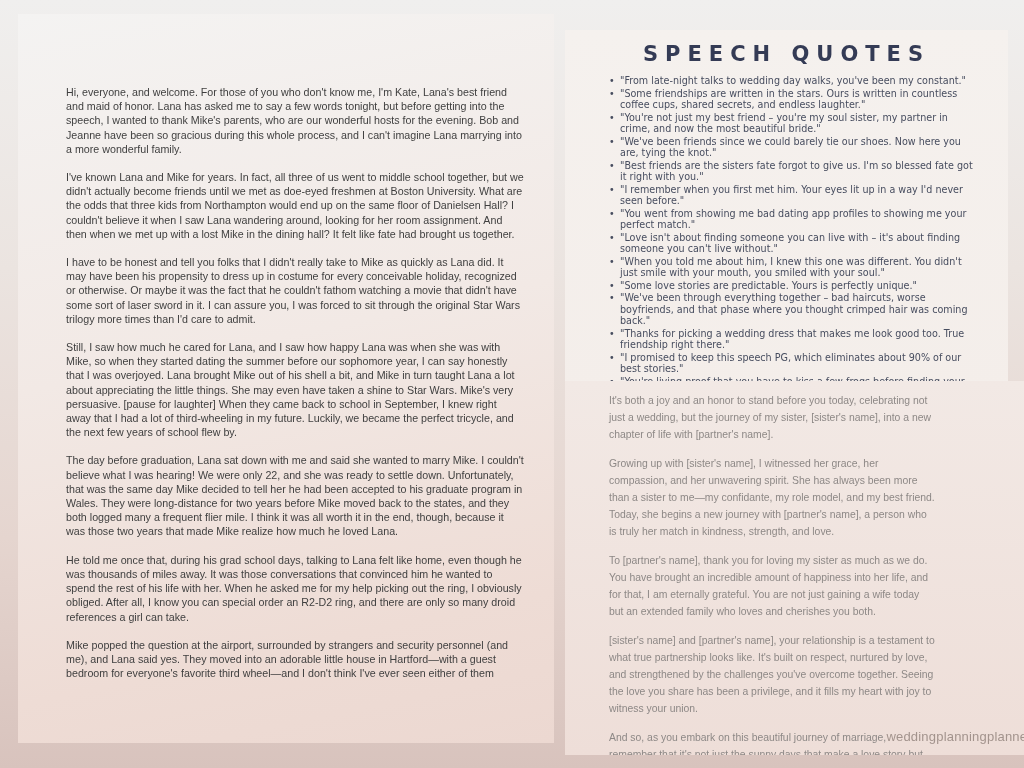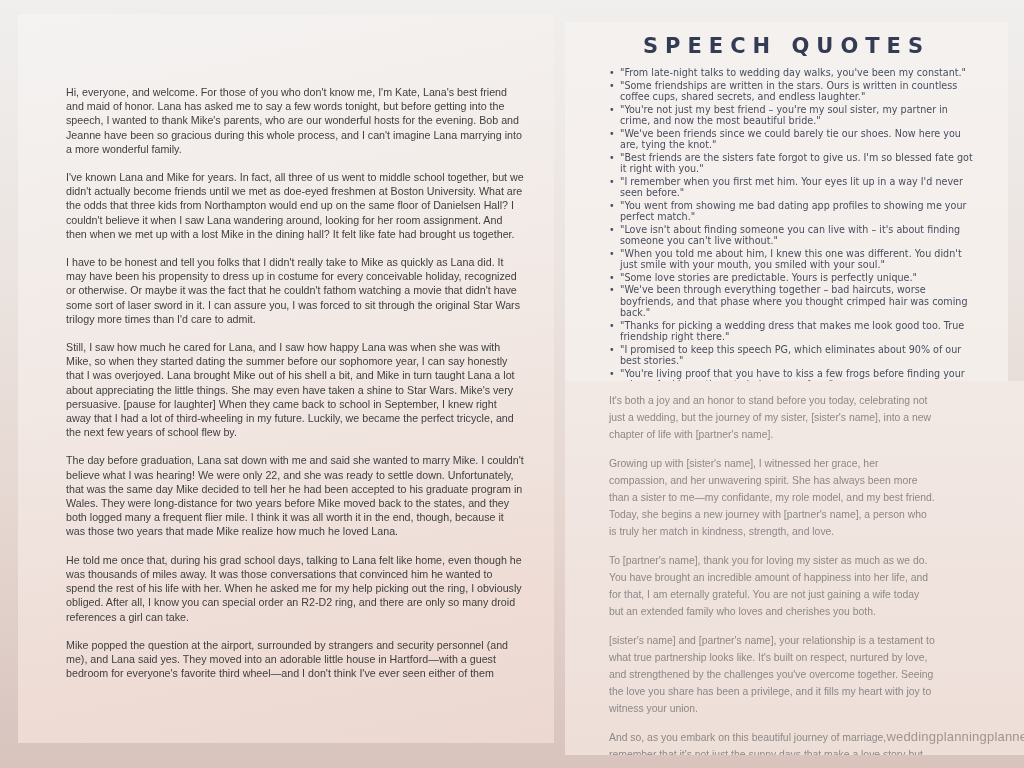--- a/index.html
+++ b/index.html
@@ -12,21 +12,21 @@
     position:absolute;left:18px;top:14px;width:536px;height:729px;
     background:linear-gradient(168deg,#f4f3f2 0%,#f2e9e5 45%,#eedcd5 82%,#ecd8d1 100%);
     overflow:hidden;
   }
   .speech-text{
     padding:71px 30px 0 48px;
     color:#3f3f3f;font-size:10.7px;line-height:14.2px;
   }
   .speech-text p{margin:0 0 14px 0;}
   .quotes-card{
-    position:absolute;left:565px;top:22px;width:443px;height:366px;
+    position:absolute;left:565px;top:30px;width:443px;height:366px;
     background:linear-gradient(180deg,#f5f1ee 0%,#f4eeea 100%);
     overflow:hidden;
   }
   .quotes-title{
     margin:0;padding-top:12px;text-align:center;
     font-family:"DejaVu Sans",sans-serif;
     font-size:21px;font-weight:700;letter-spacing:7px;color:#343b55;
   }
   ul.quotes{
     margin:9px 0 0;padding:0 28px 0 55px;list-style:none;

